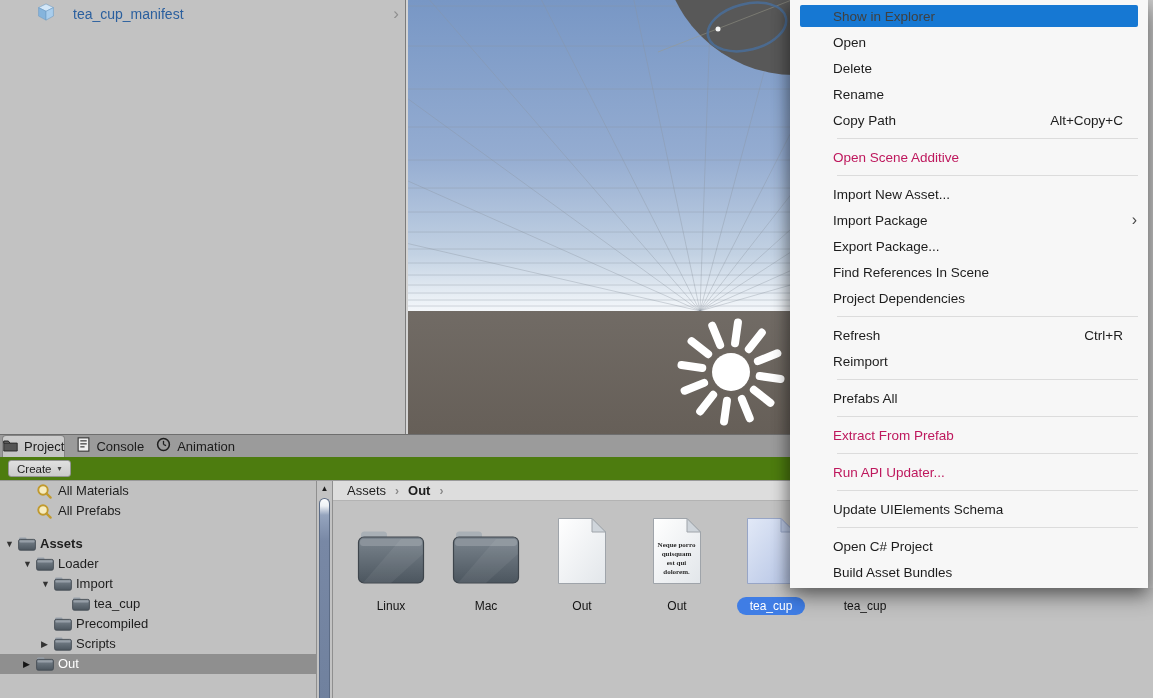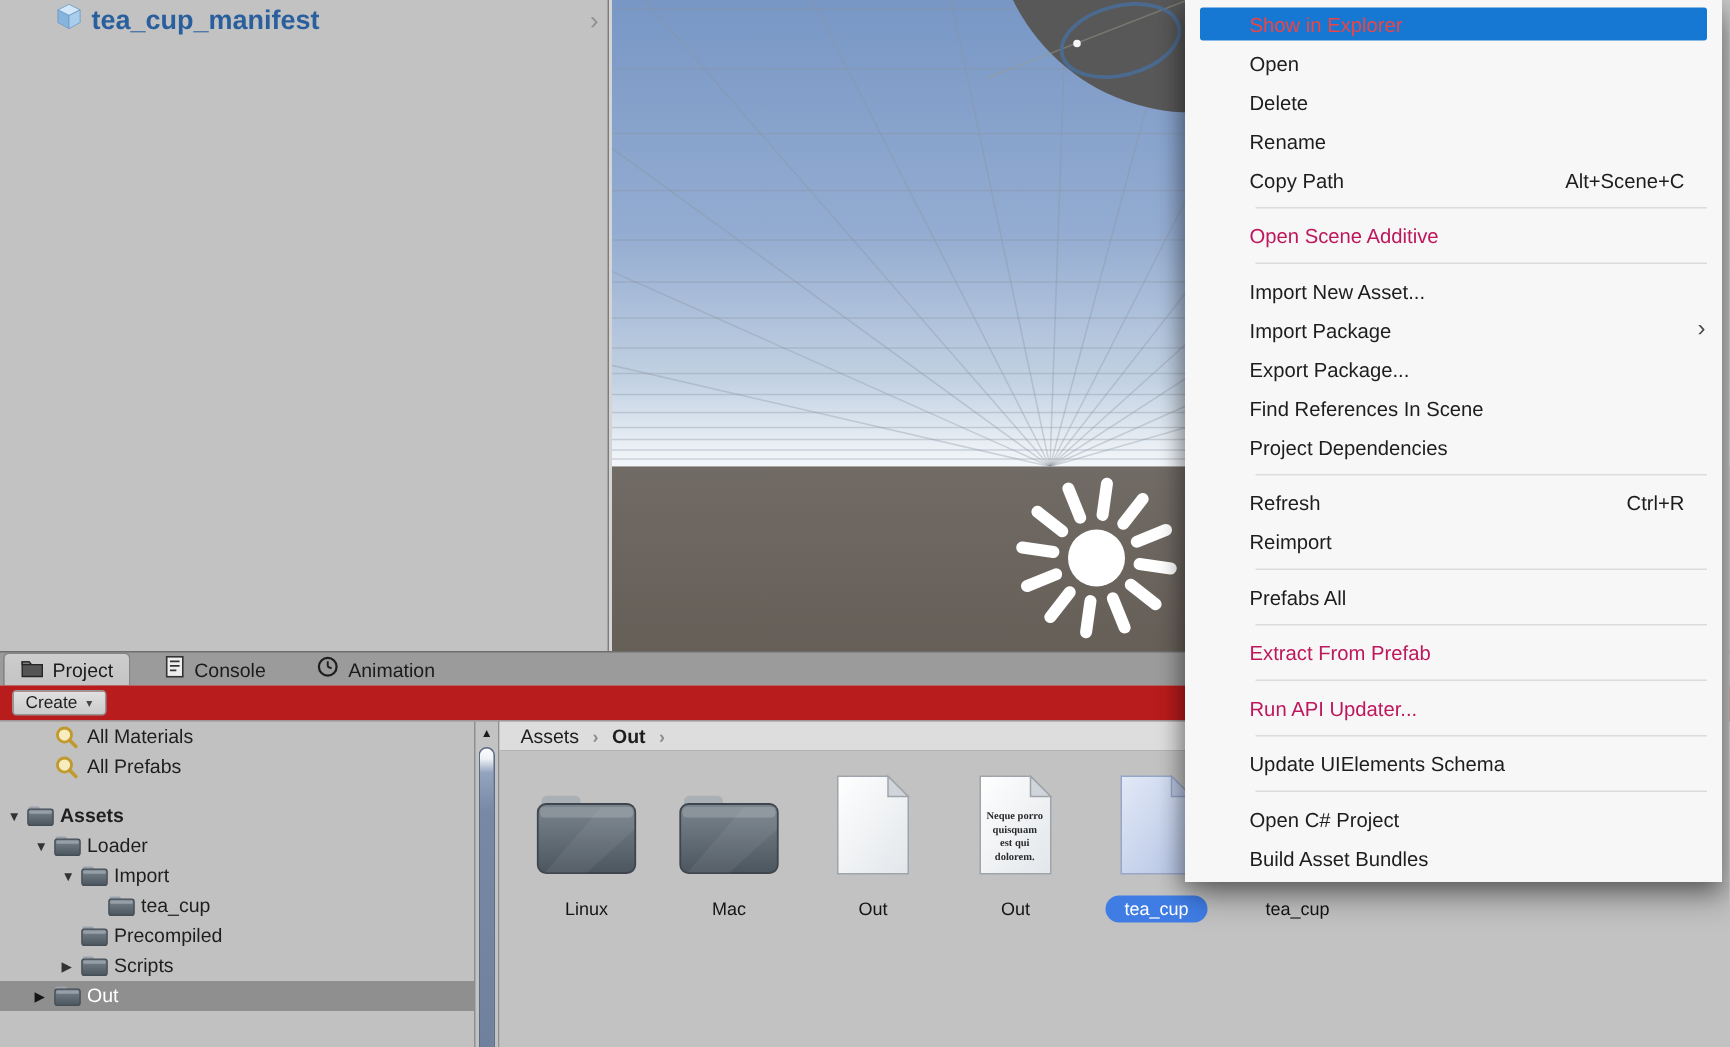--- a/index.html
+++ b/index.html
@@ -3,50 +3,50 @@
 <meta charset="utf-8">
 <style>
   html,body{margin:0;padding:0;width:1153px;height:698px;overflow:hidden;
     font-family:"Liberation Sans","DejaVu Sans",sans-serif;background:#c2c2c2;position:relative;}
   *{box-sizing:border-box;}
   .abs{position:absolute;}
 
   
   #inspector{left:0;top:0;width:405px;height:434px;background:#c2c2c2;}
   .insp-row{position:absolute;left:0;top:1px;right:0;height:25px;display:flex;align-items:center;padding-left:37px;}
-  .insp-row .lbl{margin-left:6px;font-size:18px;color:var(--link,#2a5f9e);font-weight:bold;}
+  .insp-row .lbl{margin-left:18px;font-size:14px;color:var(--link,#2a5f9e);}
   .insp-chevron{position:absolute;right:6px;top:1px;font-size:17px;color:#8f8f8f;line-height:23px;}
 
   
   #scene{left:405px;top:0;width:748px;height:434px;border-left:1px solid #7c7c7c;background:#d4d4d4;}
   #scene svg{position:absolute;left:2px;top:0;}
 
   
   #context-menu{left:790px;top:0;width:358px;background:#f7f7f7;padding:3px 0 3px 0;z-index:30;
     box-shadow:-5px 4px 12px rgba(0,0,0,0.25), 4px 9px 20px rgba(0,0,0,0.38);}
   .menu-item{position:relative;isolation:isolate;height:26px;padding:0 25px 0 43px;display:flex;align-items:center;
     font-size:13.5px;color:#1d1d1d;white-space:nowrap;}
   .menu-item .mi-label{flex:1;}
   .menu-item .mi-shortcut{margin-left:20px;}
   .menu-item .mi-sub{margin-right:-14px;font-size:16px;color:#4a4a4a;line-height:24px;}
-  .menu-item.highlighted{color:#ef4444;}
+  .menu-item.highlighted{color:#404040;}
   .menu-item.highlighted::before{content:'';position:absolute;left:10px;right:10px;top:2px;bottom:2px;
     background:var(--hl,#1678d3);border-radius:2px;z-index:-1;}
   .menu-item.disabled{color:#be185d;}
   .menu-sep{height:1px;background:#dcdcdc;margin:5px 10px 5px 47px;}
   #right-strip{left:1148px;top:0;width:5px;height:588px;background:#c9c9c9;z-index:29;}
 
   
   #tabbar{left:0;top:434px;width:1153px;height:23px;background:#9b9b9b;border-top:1px solid #6e6e6e;display:flex;align-items:flex-end;}
-  .tab{display:inline-flex;align-items:center;gap:6px;height:22px;padding:0 11px;font-size:13px;color:#1b1b1b;}
+  .tab{display:inline-flex;align-items:center;gap:6px;height:22px;padding:0 0;font-size:13px;color:#1b1b1b;}
   .tab.active{background:linear-gradient(#cdcdcd,#c4c4c4);border:1px solid #858585;border-bottom:none;
     border-radius:4px 4px 0 0;margin-left:2px;}
   .tab + .tab{margin-left:12px;}
 
-  #toolbar{left:0;top:457px;width:1153px;height:24px;background:#b91c1c;border-bottom:1px solid #9a9a9a;}
+  #toolbar{left:0;top:457px;width:1153px;height:24px;background:#4d7c0f;border-bottom:1px solid #9a9a9a;}
   #create-btn{position:absolute;left:8px;top:3px;height:17px;padding:0 8px;border:1px solid #959595;border-radius:3px;
     background:linear-gradient(#e0e0e0,#cbcbcb);display:flex;align-items:center;gap:6px;font-size:11.5px;color:#1d1d1d;}
   #create-btn .dd{font-size:8px;color:#444;}
 
   #tree{left:0;top:481px;width:316px;height:217px;background:#c1c1c1;overflow:hidden;}
   .tree-row{position:relative;height:20px;font-size:13px;color:#1e1e1e;}
   .tree-row.selected{background:var(--tree-sel,#8f8f8f);color:#fff;}
   .tree-row .t-arrow{position:absolute;top:5px;font-size:9px;color:#333;}
   .tree-row.selected .t-arrow{color:#151515;}
   .tree-row .t-icon{position:absolute;top:3px;}
@@ -190,21 +190,21 @@
       <span class="mi-label">Open</span>
     </div>
     <div class="menu-item">
       <span class="mi-label">Delete</span>
     </div>
     <div class="menu-item">
       <span class="mi-label">Rename</span>
     </div>
     <div class="menu-item">
       <span class="mi-label">Copy Path</span>
-      <span class="mi-shortcut">Alt+Scene+C</span>
+      <span class="mi-shortcut">Alt+Copy+C</span>
     </div>
     <div class="menu-sep"></div>
     <div class="menu-item disabled">
       <span class="mi-label">Open Scene Additive</span>
     </div>
     <div class="menu-sep"></div>
     <div class="menu-item">
       <span class="mi-label">Import New Asset...</span>
     </div>
     <div class="menu-item">

